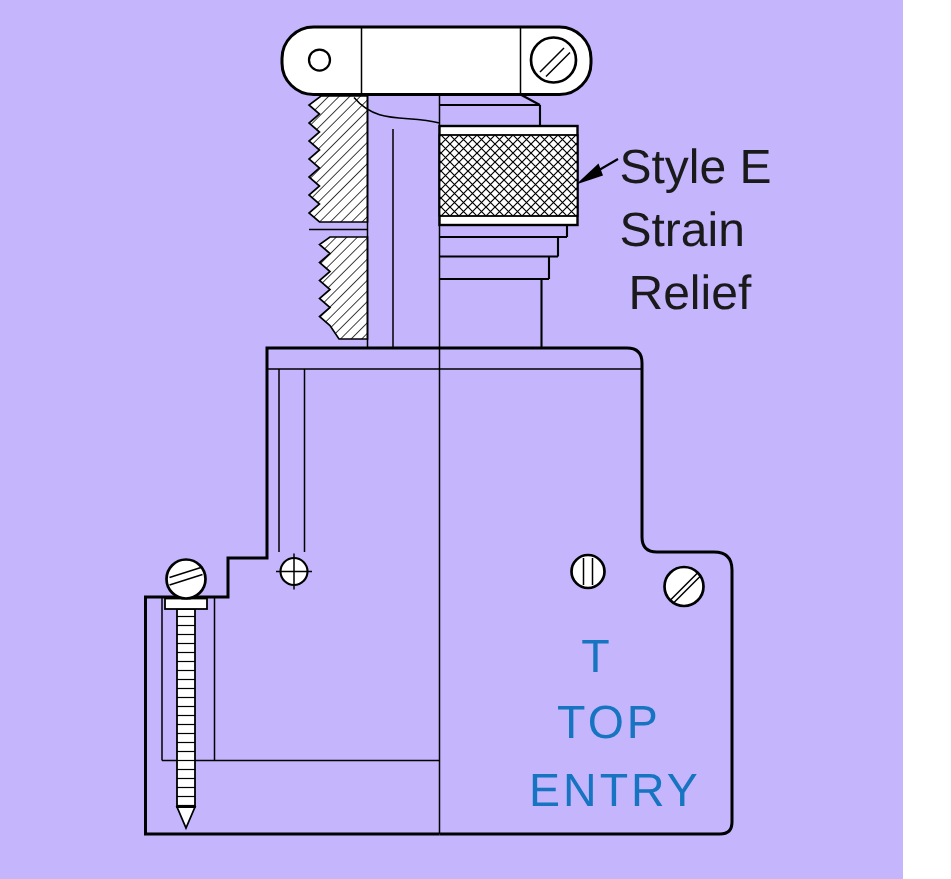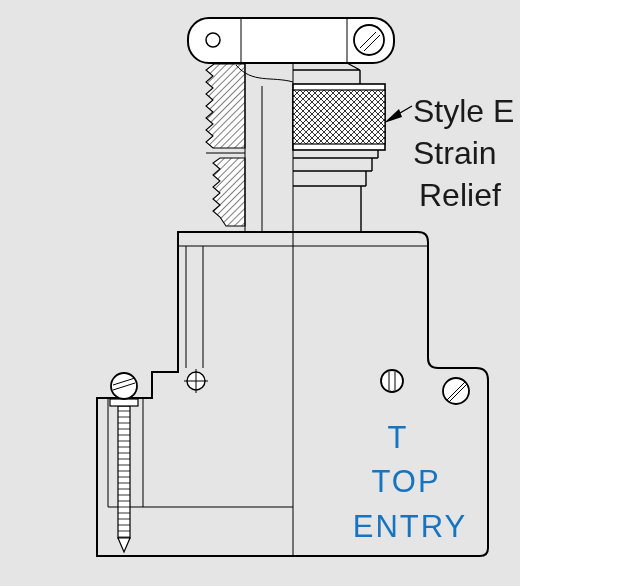--- a/index.html
+++ b/index.html
@@ -1,16 +1,16 @@
 <!DOCTYPE html>
 <html><head>
 <meta charset="utf-8">
 <style>
   html, body { margin: 0; padding: 0; background: #ffffff; }
-  .stage { width: 520px; height: 586px; position: relative; background: #e5e5e5; overflow: hidden; }
+  .stage { width: 602px; height: 586px; position: relative; background: #c4b5fd; overflow: hidden; }
   svg { display: block; }
   svg text { font-family: "Liberation Sans", "DejaVu Sans", sans-serif; }
   .ol { fill: none; stroke: #000; stroke-width: 2; }
   .ml { fill: none; stroke: #000; stroke-width: 1.4; }
   .tl { fill: none; stroke: #000; stroke-width: 1; }
   .wfill { fill: #ffffff; stroke: #000; }
   .callout-text { font-size: 32px; fill: #1a1a1a; }
   .entry-text { font-size: 31px; letter-spacing: 2px; }
 </style>
 </head>

